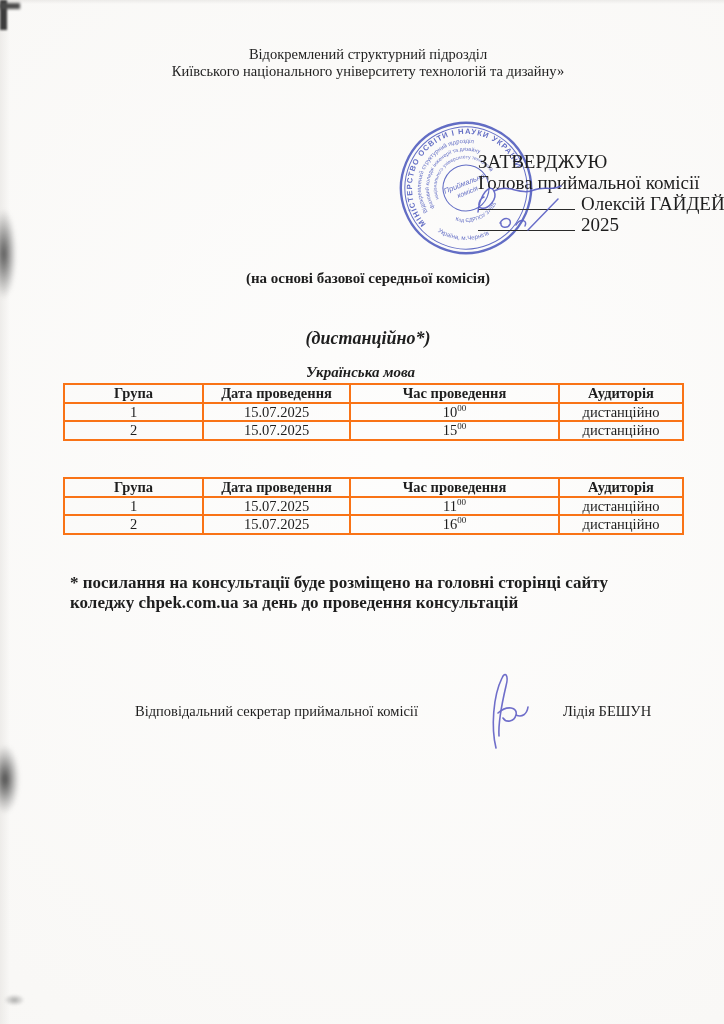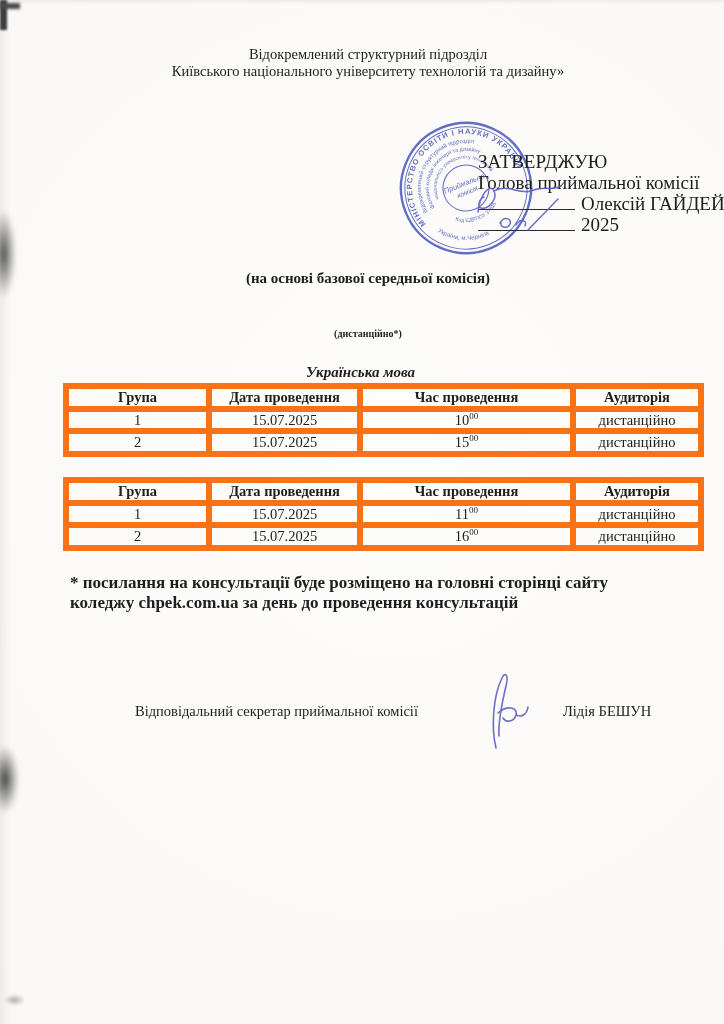--- a/index.html
+++ b/index.html
@@ -25,33 +25,33 @@
   .smudge.b{left:-4px;top:736px;width:30px;height:108px;
     background:radial-gradient(60% 40% at 30% 40%, rgba(40,40,40,.85), rgba(90,90,90,.3) 55%, rgba(120,120,120,0) 80%);}
   .smudge.c{left:4px;top:994px;width:26px;height:12px;filter:blur(1px);
     background:radial-gradient(50% 60% at 40% 50%, rgba(110,110,110,.55), rgba(140,140,140,0) 80%);}
 
   .center-wrap{position:absolute;left:18px;width:700px;text-align:center;}
   .header-block{top:46px;font-size:14.5px;line-height:17.2px;color:#222;}
   .doc-title{top:268px;}
   .doc-title .t1{font-size:16.5px;font-weight:bold;word-spacing:4px;letter-spacing:.2px;}
   .doc-title .t2{font-size:15px;font-weight:bold;margin-top:2px;}
-  .mode-note{top:328px;font-size:10px;font-weight:bold;}
+  .mode-note{top:328px;font-size:18px;font-weight:bold;font-style:italic;}
 
   .approval{position:absolute;left:478px;top:151px;font-size:19px;line-height:21px;z-index:3;white-space:nowrap;}
   .approval .sig-line{display:inline-block;width:97px;border-bottom:1px solid #2a2a2a;height:14px;vertical-align:baseline;margin-right:6px;}
 
   .stamp{position:absolute;left:396px;top:118px;width:140px;height:140px;z-index:2;opacity:.84;}
   .sig-svg{position:absolute;z-index:4;}
 
   .tsection{position:absolute;left:63px;width:595px;}
   .tsec-title{text-align:center;font-size:15px;font-weight:bold;font-style:italic;margin:0 0 2px 0;}
   table.sched{border-collapse:collapse;width:595px;table-layout:fixed;}
   table.sched td,table.sched th{
-    border:6px solid #f97316;font-size:14.5px;height:16.5px;line-height:16px;
+    border:2px solid #f97316;font-size:14.5px;height:16.5px;line-height:16px;
     padding:0 2px;text-align:center;font-weight:normal;overflow:hidden;
   }
   table.sched th{font-weight:bold;}
   .c1{width:133px;}.c2{width:141px;}.c3{width:203px;}.c4{width:118px;}
   sup.tm{font-size:9px;vertical-align:super;line-height:0;}
 
   .footnote{position:absolute;left:70px;top:573px;width:606px;
     font-size:17px;font-weight:bold;line-height:19.5px;text-align:left;}
 
   .secretary-role{position:absolute;left:135px;top:703px;font-size:14.5px;}

